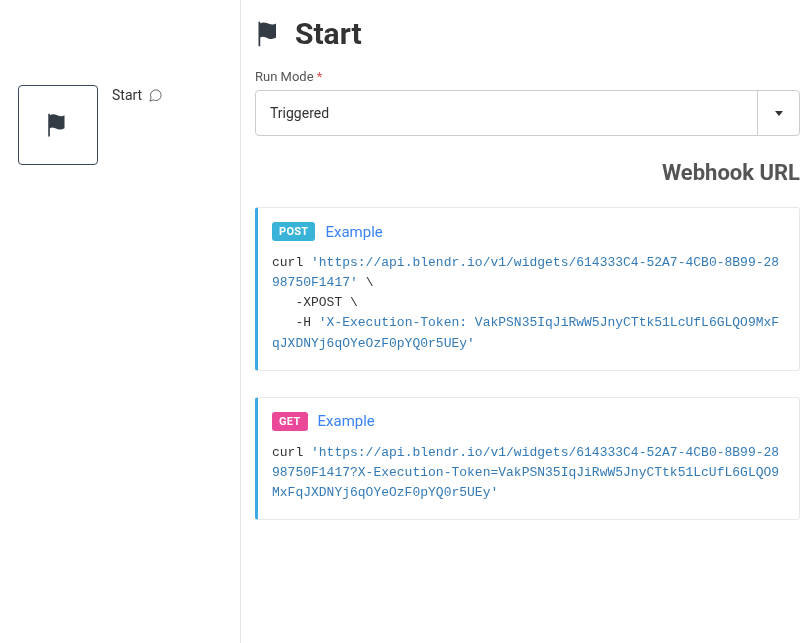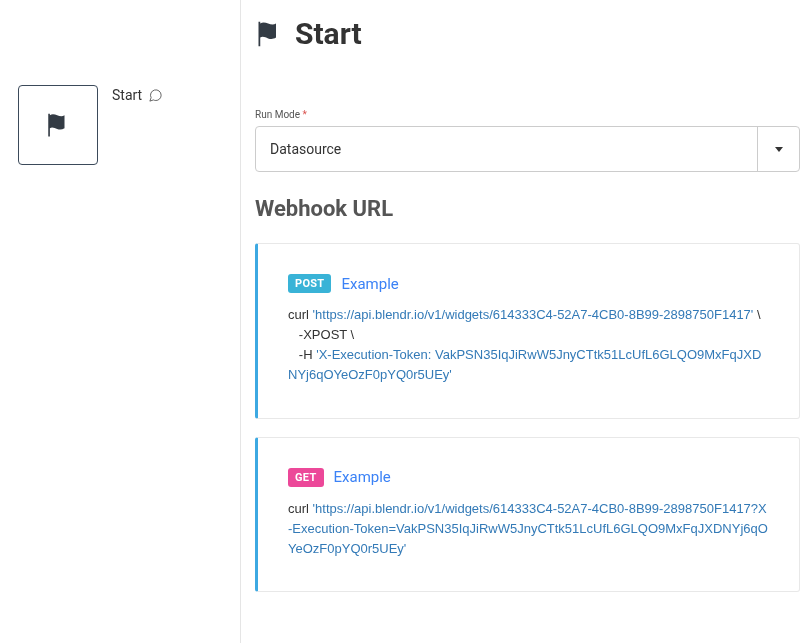--- a/index.html
+++ b/index.html
@@ -68,25 +68,24 @@
       gap: 12px;
       font-size: 30px;
       font-weight: 700;
       color: #333;
       padding: 6px 0 18px 0;
     }
     .form-group {
       margin-bottom: 14px;
     }
     .form-label {
-      font-size: 10px;
+      font-size: 13px;
       color: #555;
       margin-bottom: 6px;
       display: block;
-      margin-top: 40px;
     }
     .req {
       color: #d9534f;
     }
     .dropdown {
       display: flex;
       width: 100%;
       border: 1px solid #ccc;
       border-radius: 4px;
       overflow: hidden;
@@ -109,28 +108,29 @@
       align-items: center;
       justify-content: center;
       cursor: pointer;
       color: #333;
     }
     .section-heading {
       font-size: 22px;
       font-weight: 700;
       color: #555;
       margin: 24px 0 22px 0;
+      text-align: right;
     }
     .example-block {
       border: 1px solid #e8e8e8;
       border-left: 3px solid #3da9e2;
       border-radius: 3px;
-      margin-bottom: 18px;
-      background: #fff;
-      padding: 16px;
+      margin-bottom: 26px;
+      background: #fff;
+      padding: 0;
     }
     .example-header {
       display: flex;
       align-items: center;
       gap: 10px;
       padding: 14px 14px 10px 14px;
     }
     .badge {
       font-size: 11px;
       font-weight: 700;
@@ -143,21 +143,21 @@
       background: #39b3d7;
     }
     .badge-get {
       background: #ec4899;
     }
     .example-title {
       color: #3b82f6;
       font-size: 15px;
     }
     .code-block {
-      font-family: Liberation Sans, sans-serif;
+      font-family: Liberation Mono, monospace;
       font-size: 13px;
       line-height: 1.55;
       padding: 2px 14px 16px 14px;
       word-break: break-all;
       white-space: pre-wrap;
       color: #333;
     }
     .code-str {
       color: #337ab7;
     }
@@ -214,21 +214,21 @@
         </svg>
         <span>Start</span>
       </div>
 
       <div class="form-group">
         <label class="form-label">
           <span>Run Mode</span>
           <span class="req">*</span>
         </label>
         <div class="dropdown">
-          <div class="dropdown-value">Datasource</div>
+          <div class="dropdown-value">Triggered</div>
           <div class="dropdown-caret">
             <span class="caret-down"></span>
           </div>
         </div>
       </div>
 
 
       <div class="section-heading">Webhook URL</div>
 
       <div class="example-block">

